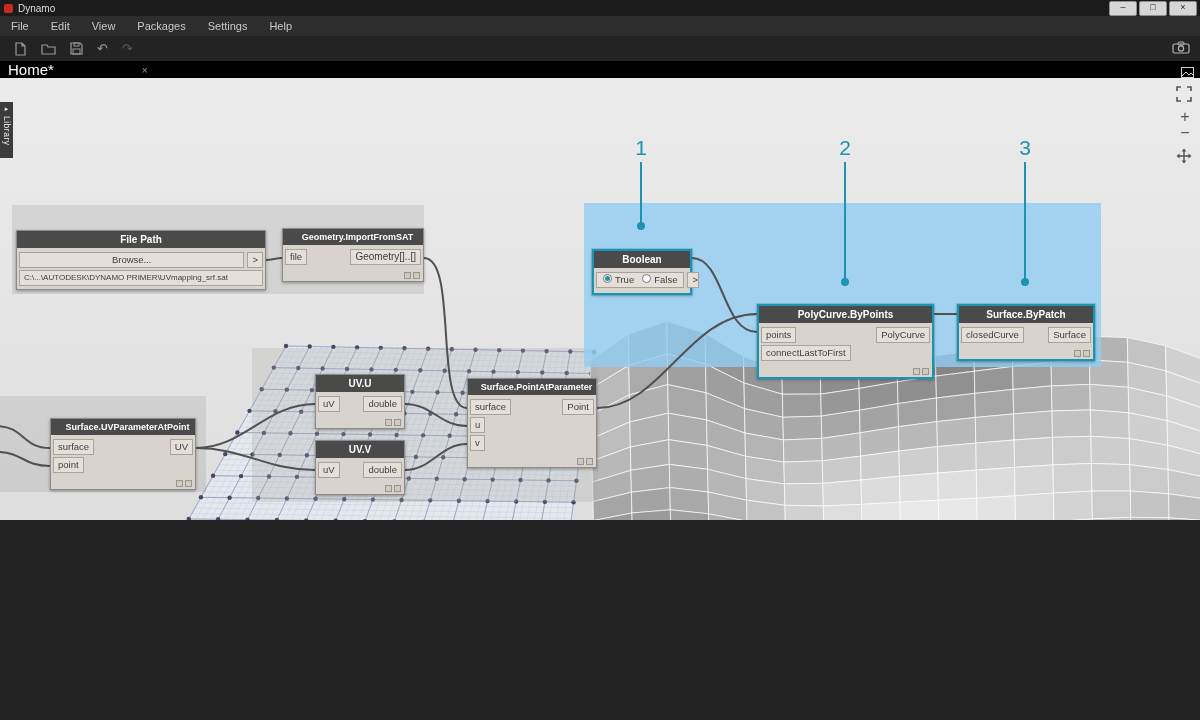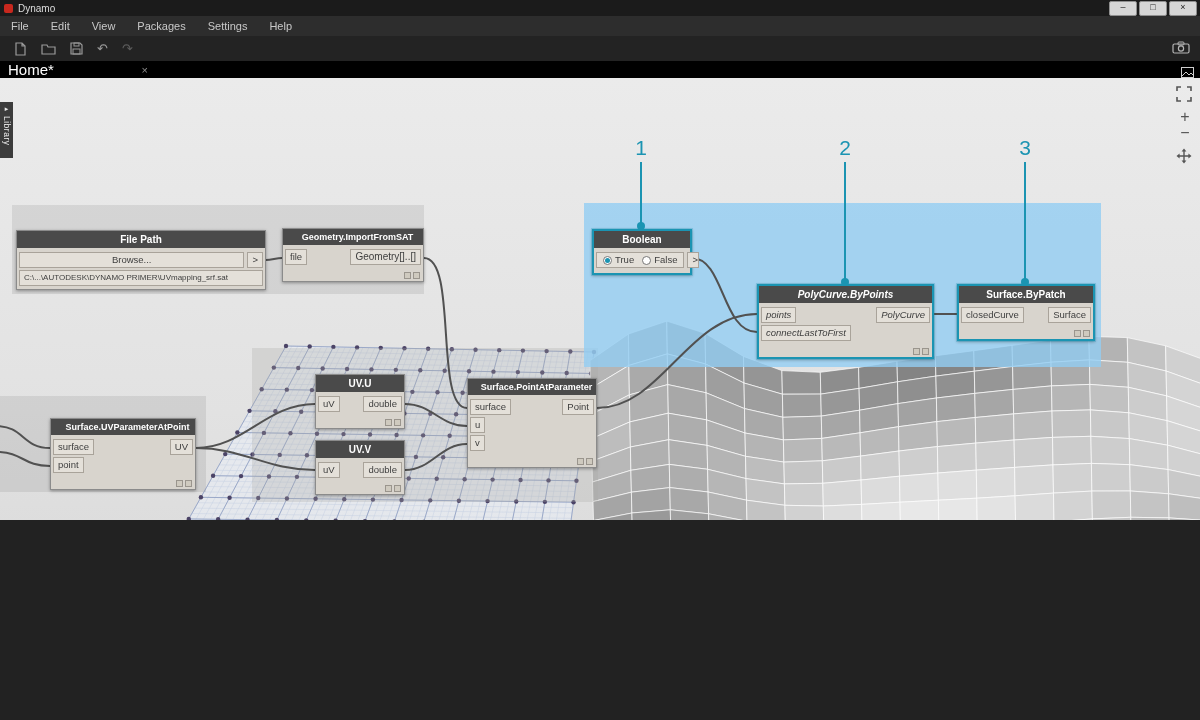--- a/index.html
+++ b/index.html
@@ -26,40 +26,40 @@
   .tabbar-right{position:absolute;right:6px;top:3px;}
   
   .canvas{position:absolute;left:0;top:78px;width:1200px;height:608px;overflow:hidden;
           background:linear-gradient(180deg,#ebebeb 0%,#e2e2e2 55%,#d6d6d6 100%);}
   .canvas svg.layer{position:absolute;left:0;top:0;pointer-events:none;}
   .group{position:absolute;background:rgba(130,128,125,.18);}
   .group.light{background:rgba(170,168,164,.28);}
   .selrect{position:absolute;background:rgba(146,205,242,.8);}
   
   .node{position:absolute;background:#d8d4cd;border:1px solid #8b8b8b;box-shadow:0 1px 3px rgba(0,0,0,.35);box-sizing:border-box;}
-  .node.sel{border:2px solid #1b94b2;box-shadow:0 0 0 1px rgba(27,148,178,.25),0 1px 3px rgba(0,0,0,.3);}
+  .node.sel{border:2px solid #1b94b2;box-shadow:0 0 0 1px rgba(27,148,178,.25),0 1px 3px rgba(0,0,0,.3);margin-top:20px;}
   .nhead{background:#4a4a4a;color:#fff;font-weight:bold;font-size:10px;text-align:center;padding:3px 3px;
          white-space:nowrap;overflow:hidden;}
   .nhead.small{font-size:9px;padding-left:12px;}
   .nbody{padding:2px 2px 3px;position:relative;}
   .prow{display:flex;justify-content:space-between;align-items:center;margin:2px 0;}
   .pin,.pout,.pbtn,.ppath{background:#e4e0d9;border:1px solid #a9a39a;font-size:9.5px;color:#3e3e3e;
         padding:1px 4px;line-height:12px;box-sizing:border-box;white-space:nowrap;}
   .pin{margin-right:auto;}
   .pout{margin-left:auto;text-align:right;}
   .pout.tiny{min-width:12px;text-align:center;}
   .pbtn{flex:1;text-align:center;margin-right:3px;}
   .ppath{display:block;font-size:8px;overflow:hidden;margin-top:2px;}
   .pout.wide{font-size:10px;}
   .corner{position:absolute;right:3px;bottom:2px;display:flex;gap:2px;}
   .corner i{width:5px;height:5px;border:1px solid #9a958d;display:block;background:#cfcabf;}
   .spacer{height:11px;}
   .radios{display:flex;align-items:center;gap:8px;background:#e4e0d9;border:1px solid #a9a39a;
           padding:1px 6px;line-height:12px;flex:1;margin-right:3px;}
-  .radio{display:inline-flex;align-items:center;gap:3px;font-size:9.5px;color:#3e3e3e;}
+  .radio{display:inline-flex;align-items:flex-start;gap:3px;font-size:9.5px;color:#3e3e3e;}
   .rdot{width:7px;height:7px;border:1px solid #777;border-radius:50%;background:#fff;position:relative;display:inline-block;}
   .rdot.on:after{content:'';position:absolute;left:1px;top:1px;right:1px;bottom:1px;background:#1b94b2;border-radius:50%;}
   
   .cnum{position:absolute;color:#1b94b2;font-size:21px;width:18px;text-align:center;}
   .cline{position:absolute;width:2px;background:#1b94b2;}
   .cdot{position:absolute;width:8px;height:8px;border-radius:50%;background:#1b94b2;}
   
   .libtab{position:absolute;left:0;top:24px;width:13px;height:56px;background:#3c3c3c;color:#ececec;
           display:flex;flex-direction:column;align-items:center;padding-top:3px;box-sizing:border-box;}
   .libtab .arr{font-size:7px;line-height:8px;}
@@ -798,21 +798,21 @@
             <span class="radio">
                 <i class="rdot"></i>
                 <em style="font-style:normal">False</em>
               </span>
           </span>
           <span class="pout tiny">&gt;</span>
         </div>
       </div>
     </div>
 
-    <div class="node sel" style="left:757px;top:206px;width:177px;font-style:italic;">
+    <div class="node sel" style="left:757px;top:206px;width:177px;">
       <div class="nhead">PolyCurve.ByPoints</div>
       <div class="nbody">
         <div class="prow">
           <span class="pin">points</span>
           <span class="pout">PolyCurve</span>
         </div>
         <div class="prow">
           <span class="pin">connectLastToFirst</span>
         </div>
         <div class="spacer"></div>

